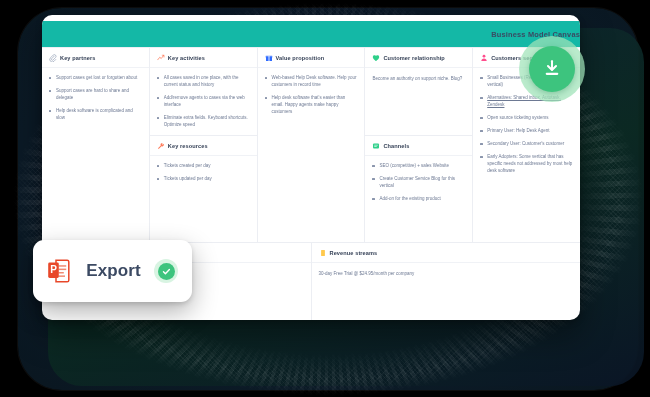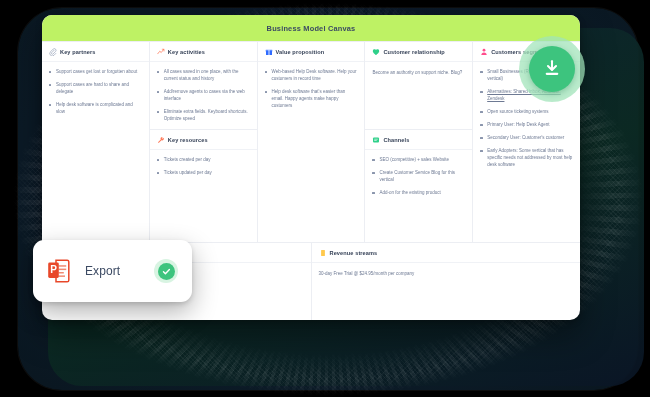--- a/index.html
+++ b/index.html
@@ -66,25 +66,26 @@
     background: #ffffff;
     border-radius: 10px;
     box-shadow: 0 14px 34px rgba(0,0,0,0.42), 0 2px 6px rgba(0,0,0,0.25);
     overflow: hidden;
     display: flex;
     flex-direction: column;
   }
 
   .card-titlebar {
     height: 26px;
-    background: #bef264;
-    display: flex;
-    align-items: center;
-    justify-content: center;
+    background: #14b8a6;
+    display: flex;
+    align-items: center;
+    justify-content: flex-end;
     flex: 0 0 auto;
+    margin-top: 6px;
   }
   .card-title {
     font-size: 7.4px;
     font-weight: bold;
     color: #3b4a63;
     letter-spacing: .2px;
   }
 
   
   .grid-top {
@@ -225,24 +226,25 @@
     padding: 0 14px;
     gap: 12px;
   }
   .ppt-icon {
     width: 26px; height: 28px;
     flex: 0 0 auto;
     position: relative;
   }
   .export-label {
     flex: 1 1 auto;
-    font-size: 12px;
-    font-weight: normal;
+    font-size: 17px;
+    font-weight: bold;
     color: #3c4a63;
     letter-spacing: .1px;
+    text-align: center;
   }
   .check-badge {
     width: 24px; height: 24px;
     border-radius: 50%;
     background: #d8f4e2;
     display: flex;
     align-items: center;
     justify-content: center;
     flex: 0 0 auto;
   }

